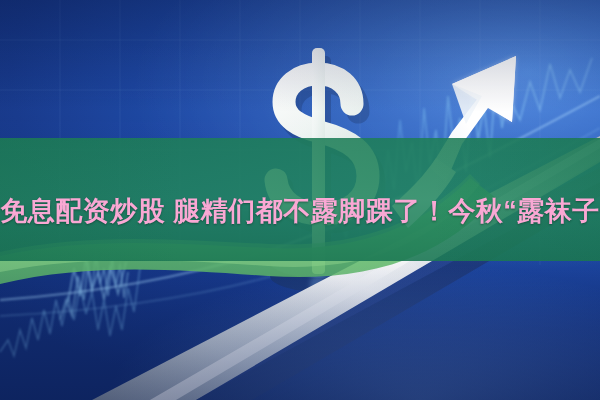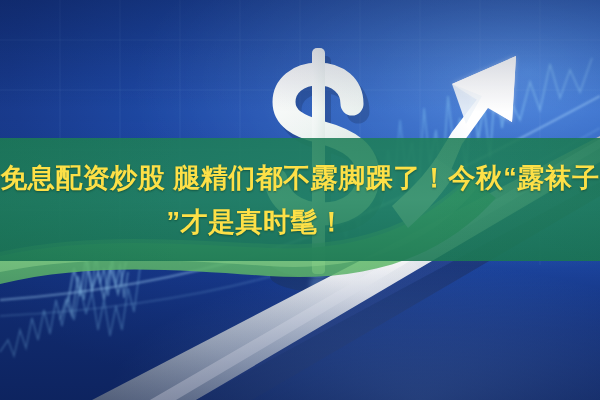--- a/index.html
+++ b/index.html
@@ -52,27 +52,28 @@
 
   
   .headline{
     position:absolute;left:0;right:0;top:138px;height:123px;
     display:flex;flex-direction:column;
     align-items:center;justify-content:center;
     padding:0 6px;
     z-index:9;
   }
   .headline .line{
-    color:#fde047;
+    color:#f9a8d4;
     font-size:27px;
     font-weight:700;
     line-height:44px;
     letter-spacing:.5px;
     white-space:nowrap;
     text-shadow:0 1px 2px rgba(0,40,25,.45);
+    margin-top:22px;
   }
   .headline .line.l1{transform:translateX(0px);}
   .headline .line.l2{transform:translateX(-44px);}
 </style>
 </head>
 <body>
 
 <div id="stage">
 
   <div class="bg-base"></div>
@@ -240,16 +241,15 @@
 
   <div class="floor" style="opacity:.0"></div>
   <div class="floor-sheen"></div>
   <div class="bg-vignette"></div>
 
   <div class="green-band"></div>
   <div class="green-band-tint"></div>
 
   <div class="headline">
     <div class="line l1">免息配资炒股 腿精们都不露脚踝了！今秋“露袜子</div>
-    <div class="line l2">”才是真时髦！</div>
   </div>
 
 </div>
 
 </body></html>

